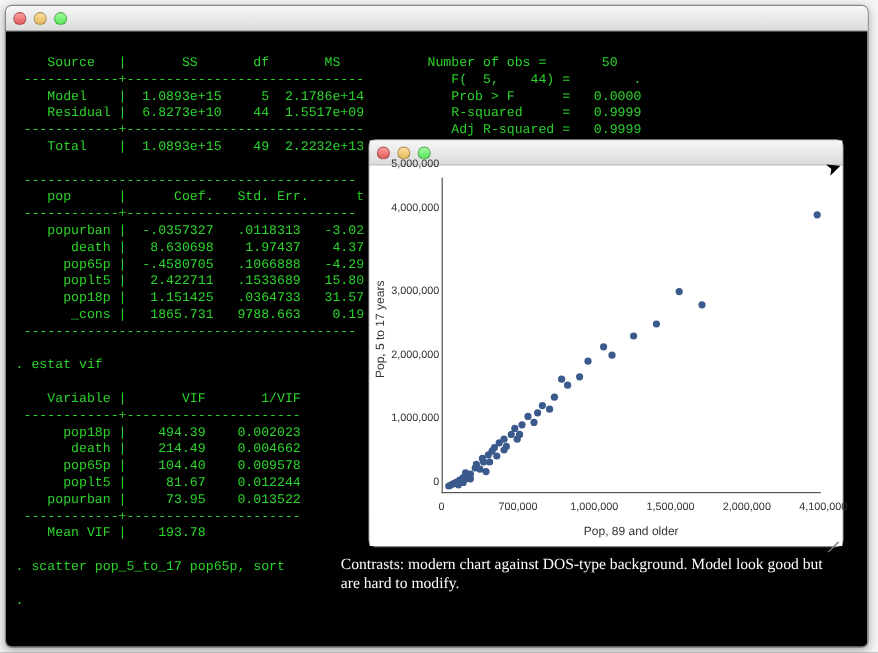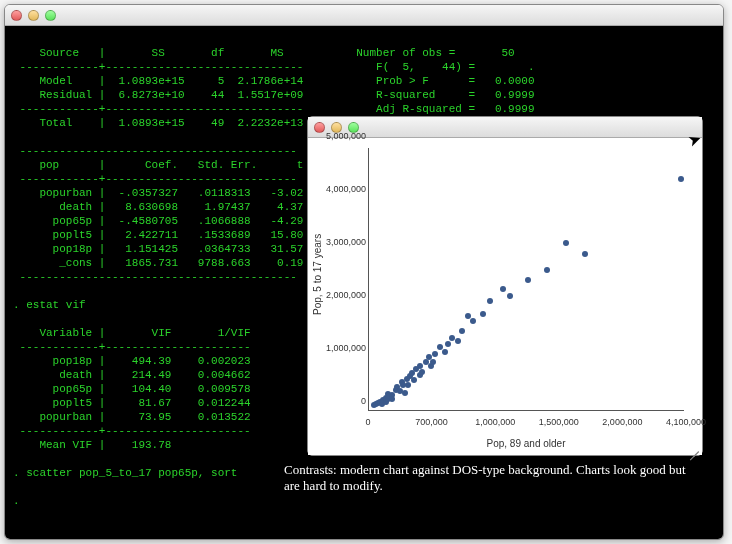--- a/index.html
+++ b/index.html
@@ -218,21 +218,21 @@
         <div class="xtick" style="left: 187.2px;">1,000,000</div>
         <div class="xtick" style="left: 250.8px;">1,500,000</div>
         <div class="xtick" style="left: 314.4px;">2,000,000</div>
         <div class="xtick" style="left: 378px;">4,100,000</div>
       </div>
     <div id="yticks">
         <div class="ytick" style="bottom: 44px;">0</div>
         <div class="ytick" style="bottom: 97px;">1,000,000</div>
         <div class="ytick" style="bottom: 150px;">2,000,000</div>
         <div class="ytick" style="bottom: 203px;">3,000,000</div>
-        <div class="ytick" style="bottom: 256px; margin-top: 20px;">4,000,000</div>
+        <div class="ytick" style="bottom: 272px; margin-top: 20px;">4,000,000</div>
         <div class="ytick" style="bottom: 309px;">5,000,000</div>
       </div>
     <div class="resize-grip"></div>
   </div>
 </div>
 
-<div class="caption">Contrasts: modern chart against DOS-type background. Charts look good but are hard to modify.</div>
+<div class="caption">Contrasts: modern chart against DOS-type background. Model look good but are hard to modify.</div>
 <div class="cursor-arrow">➤</div>
 
 </body></html>

